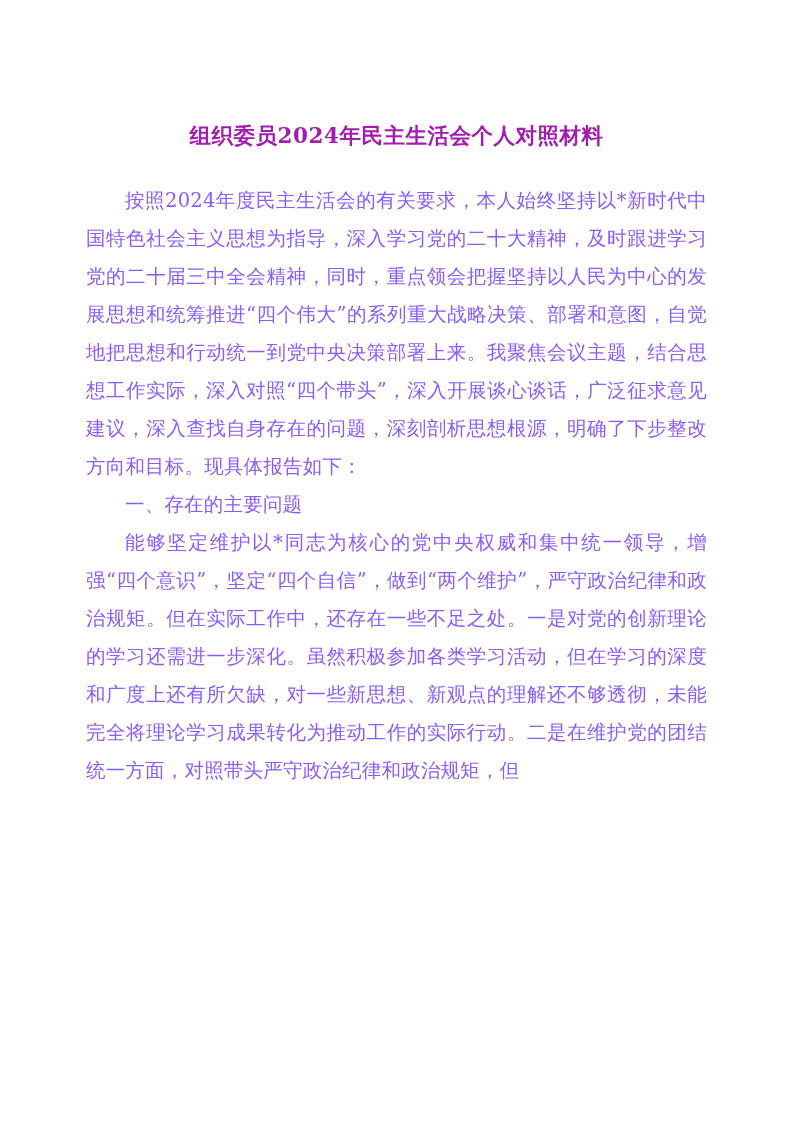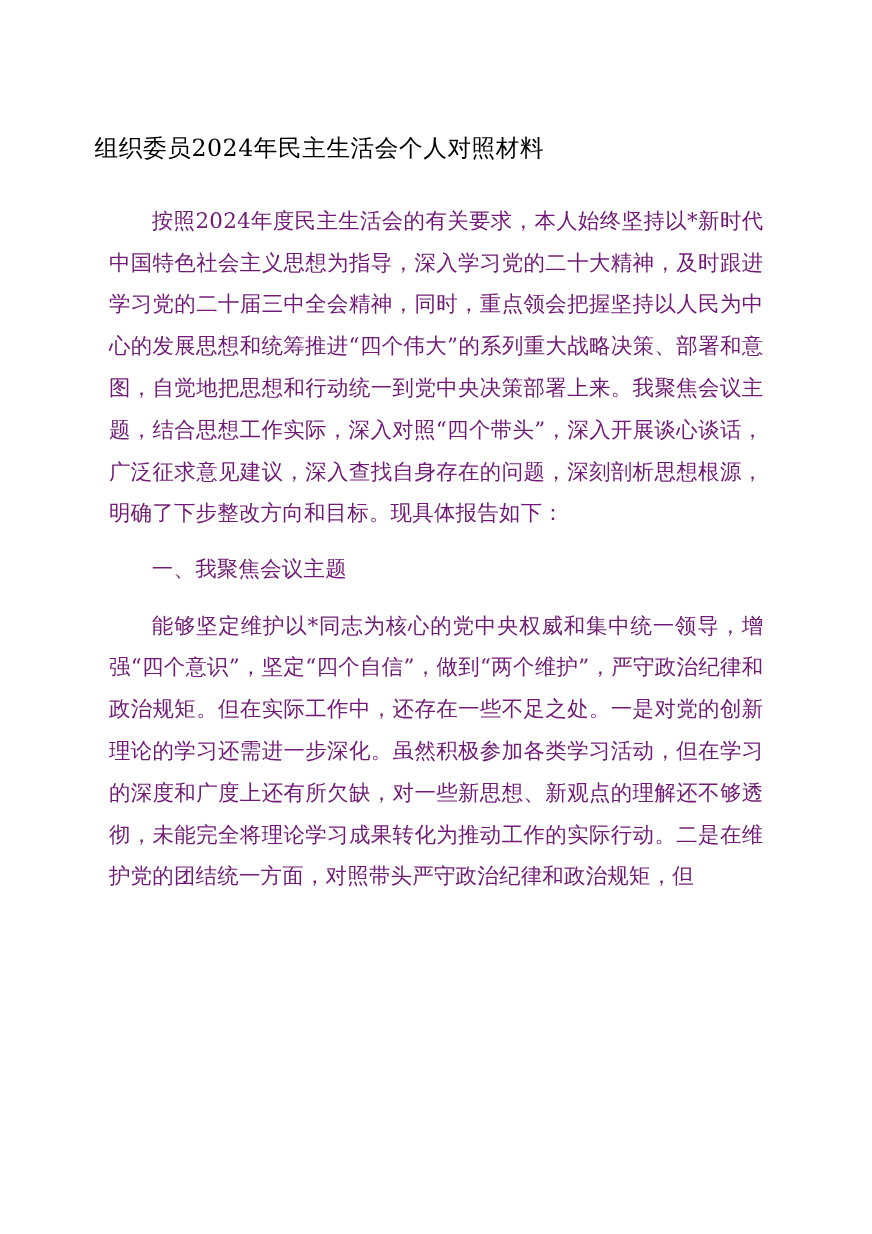--- a/index.html
+++ b/index.html
@@ -14,41 +14,41 @@
     width: 793px;
     height: 1122px;
     background: #ffffff;
     box-sizing: border-box;
     padding: 120px 86px 60px 86px;
     position: relative;
     overflow: hidden;
   }
   .doc-title {
     font-size: 21.5px;
-    font-weight: normal;
-    text-align: left;
+    font-weight: bold;
+    text-align: center;
     letter-spacing: 0.5px;
     margin: 0 0 30px 0;
     line-height: 1.5;
-    color: #000000;
+    color: #a21caf;
   }
   .para {
     font-size: 19.5px;
     line-height: 1.95;
     text-align: justify;
     text-justify: inter-ideograph;
-    margin: 13px;
-    color: #701a75;
+    margin: 0;
+    color: #8b5cf6;
     letter-spacing: 0.2px;
   }
   .indent {
     text-indent: 2em;
   }
 </style>
 </head>
 <body>
 
 <div class="page">
   <h1 class="doc-title">组织委员2024年民主生活会个人对照材料</h1>
   <p class="para indent">按照2024年度民主生活会的有关要求，本人始终坚持以*新时代中国特色社会主义思想为指导，深入学习党的二十大精神，及时跟进学习党的二十届三中全会精神，同时，重点领会把握坚持以人民为中心的发展思想和统筹推进“四个伟大”的系列重大战略决策、部署和意图，自觉地把思想和行动统一到党中央决策部署上来。我聚焦会议主题，结合思想工作实际，深入对照“四个带头”，深入开展谈心谈话，广泛征求意见建议，深入查找自身存在的问题，深刻剖析思想根源，明确了下步整改方向和目标。现具体报告如下：</p>
-  <p class="para indent">一、我聚焦会议主题</p>
+  <p class="para indent">一、存在的主要问题</p>
   <p class="para indent">能够坚定维护以*同志为核心的党中央权威和集中统一领导，增强“四个意识”，坚定“四个自信”，做到“两个维护”，严守政治纪律和政治规矩。但在实际工作中，还存在一些不足之处。一是对党的创新理论的学习还需进一步深化。虽然积极参加各类学习活动，但在学习的深度和广度上还有所欠缺，对一些新思想、新观点的理解还不够透彻，未能完全将理论学习成果转化为推动工作的实际行动。二是在维护党的团结统一方面，对照带头严守政治纪律和政治规矩，但</p>
 </div>
 
 </body></html>

